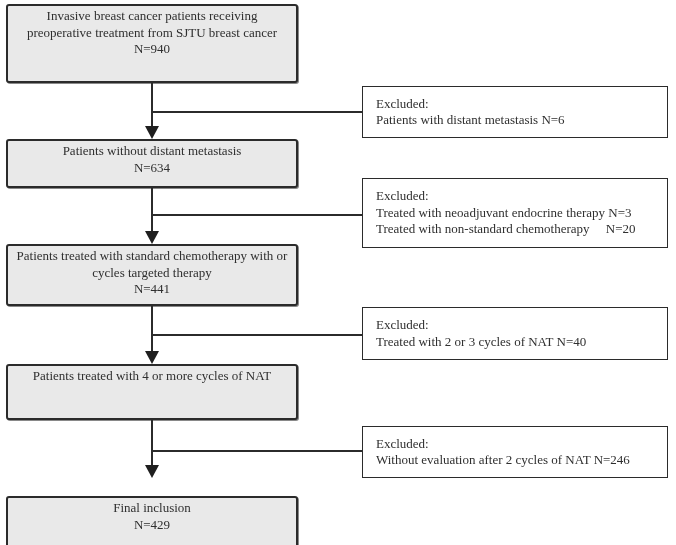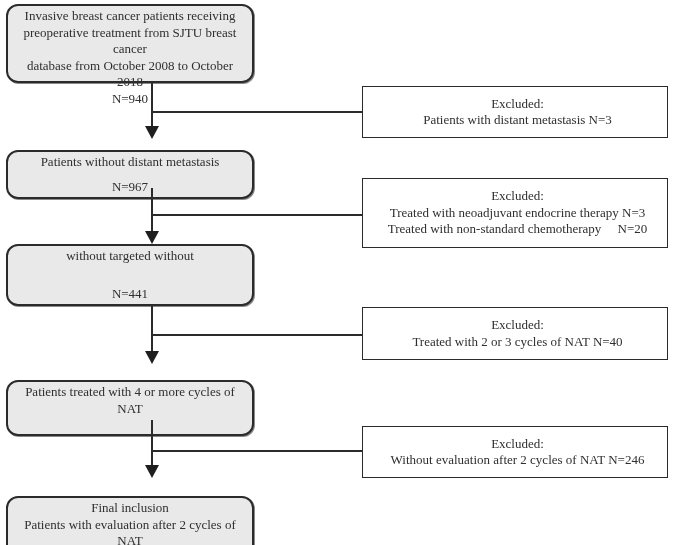--- a/index.html
+++ b/index.html
@@ -14,46 +14,46 @@
     background: #ffffff;
     font-family: "Liberation Serif", serif;
     font-size: 13px;
     line-height: 16.5px;
     color: #2f2f2f;
     overflow: hidden;
   }
   .main-box {
     position: absolute;
     left: 6px;
-    width: 248px;
+    width: 292px;
     box-sizing: border-box;
     background: #e9e9e9;
     border: 2px solid #2b2b2b;
-    border-radius: 12px;
+    border-radius: 3px;
     box-shadow: 1px 1px 0 rgba(40,40,40,0.55);
     display: flex;
     flex-direction: column;
-    justify-content: space-between;
+    justify-content: flex-start;
     text-align: center;
     padding: 2px 8px;
   }
   .excl-box {
     position: absolute;
     left: 362px;
     width: 306px;
     box-sizing: border-box;
     background: #ffffff;
     border: 1.5px solid #2b2b2b;
     display: flex;
     flex-direction: column;
     justify-content: center;
     text-align: left;
     padding: 2px 8px 2px 13px;
   }
-  .excl-line { white-space: pre-wrap; text-align: center; }
+  .excl-line { white-space: pre-wrap; }
   .vline {
     position: absolute;
     left: 151px;
     width: 2px;
     background: #2b2b2b;
   }
   .hline {
     position: absolute;
     left: 152px;
     width: 210px;
@@ -64,23 +64,23 @@
     position: absolute;
     left: 145px;
     width: 0;
     height: 0;
     border-left: 7px solid transparent;
     border-right: 7px solid transparent;
     border-top: 13px solid #1f1f1f;
   }
   
   .b0 { top: 4px;   height: 79px; }
-  .b1 { top: 150px; height: 49px; }
+  .b1 { top: 139px; height: 49px; }
   .b2 { top: 244px; height: 62px; }
-  .b3 { top: 380px; height: 56px; gap: 28px; }
+  .b3 { top: 364px; height: 56px; gap: 28px; }
   .b4 { top: 496px; height: 61px; }
   
   .e0 { top: 86px;  height: 52px; }
   .e1 { top: 178px; height: 70px; }
   .e2 { top: 307px; height: 53px; }
   .e3 { top: 426px; height: 52px; }
   
   .v0 { top: 83px;  height: 45px; }
   .v1 { top: 188px; height: 45px; }
   .v2 { top: 305px; height: 48px; }
@@ -95,47 +95,46 @@
   .h3 { top: 450px; }
 </style>
 </head>
 <body>
 
 <div id="canvas">
 
   <div class="main-box b0">
     <div>Invasive breast cancer patients receiving</div>
     <div>preoperative treatment from SJTU breast cancer</div>
-    <div>database from October 2008 to October 2018</div>
     <div>N=940</div>
   </div>
 
   <div class="main-box b1">
     <div>Patients without distant metastasis</div>
-    <div>N=967</div>
+    <div>N=634</div>
   </div>
 
   <div class="main-box b2">
-    <div>without targeted without</div>
+    <div>Patients treated with standard chemotherapy with or</div>
+    <div>cycles targeted therapy</div>
     <div>N=441</div>
   </div>
 
   <div class="main-box b3">
     <div>Patients treated with 4 or more cycles of NAT</div>
   </div>
 
   <div class="main-box b4">
     <div>Final inclusion</div>
-    <div>Patients with evaluation after 2 cycles of NAT</div>
     <div>N=429</div>
   </div>
 
   <div class="excl-box e0">
     <div class="excl-line">Excluded:</div>
-    <div class="excl-line">Patients with distant metastasis N=3</div>
+    <div class="excl-line">Patients with distant metastasis N=6</div>
   </div>
 
   <div class="excl-box e1">
     <div class="excl-line">Excluded:</div>
     <div class="excl-line">Treated with neoadjuvant endocrine therapy N=3</div>
     <div class="excl-line">Treated with non-standard chemotherapy     N=20</div>
   </div>
 
   <div class="excl-box e2">
     <div class="excl-line">Excluded:</div>

